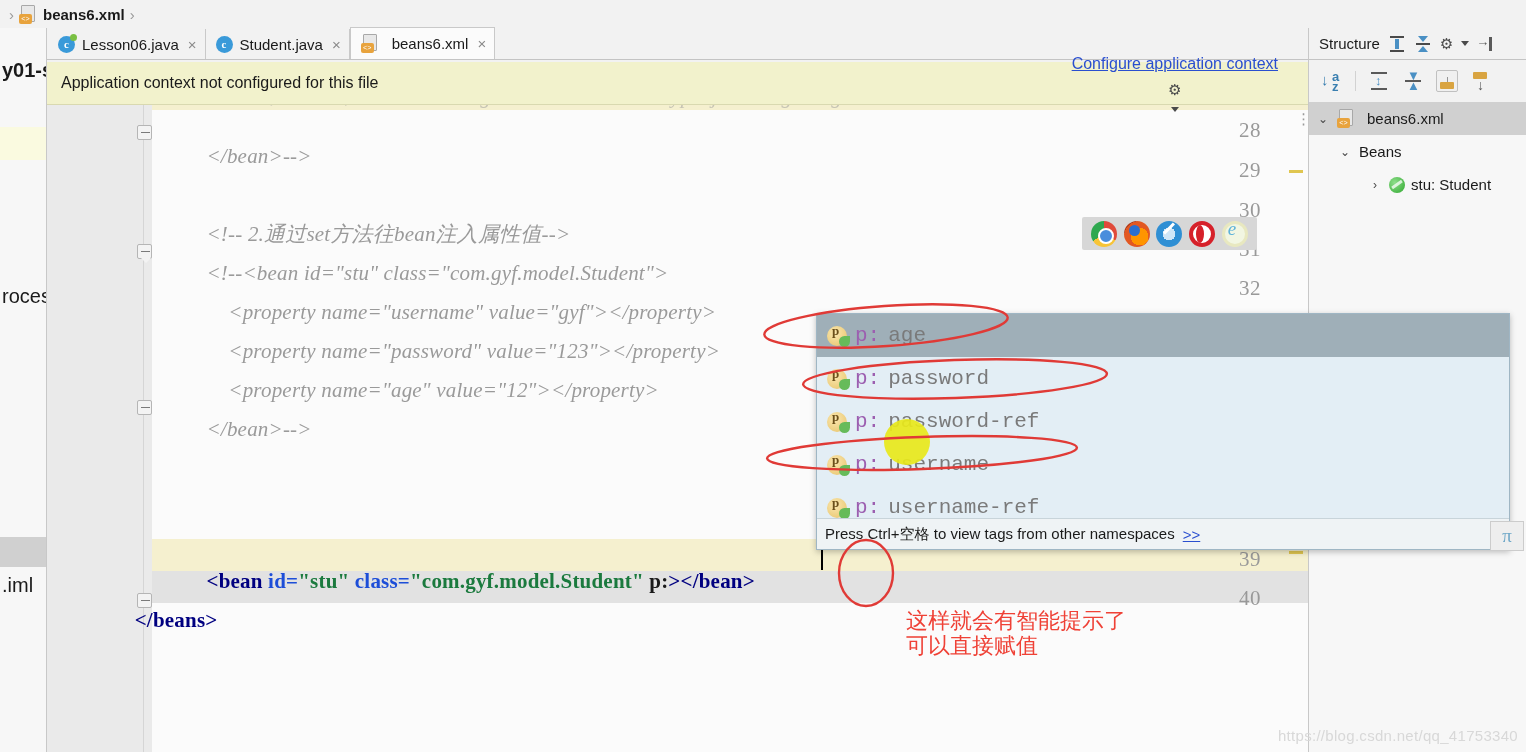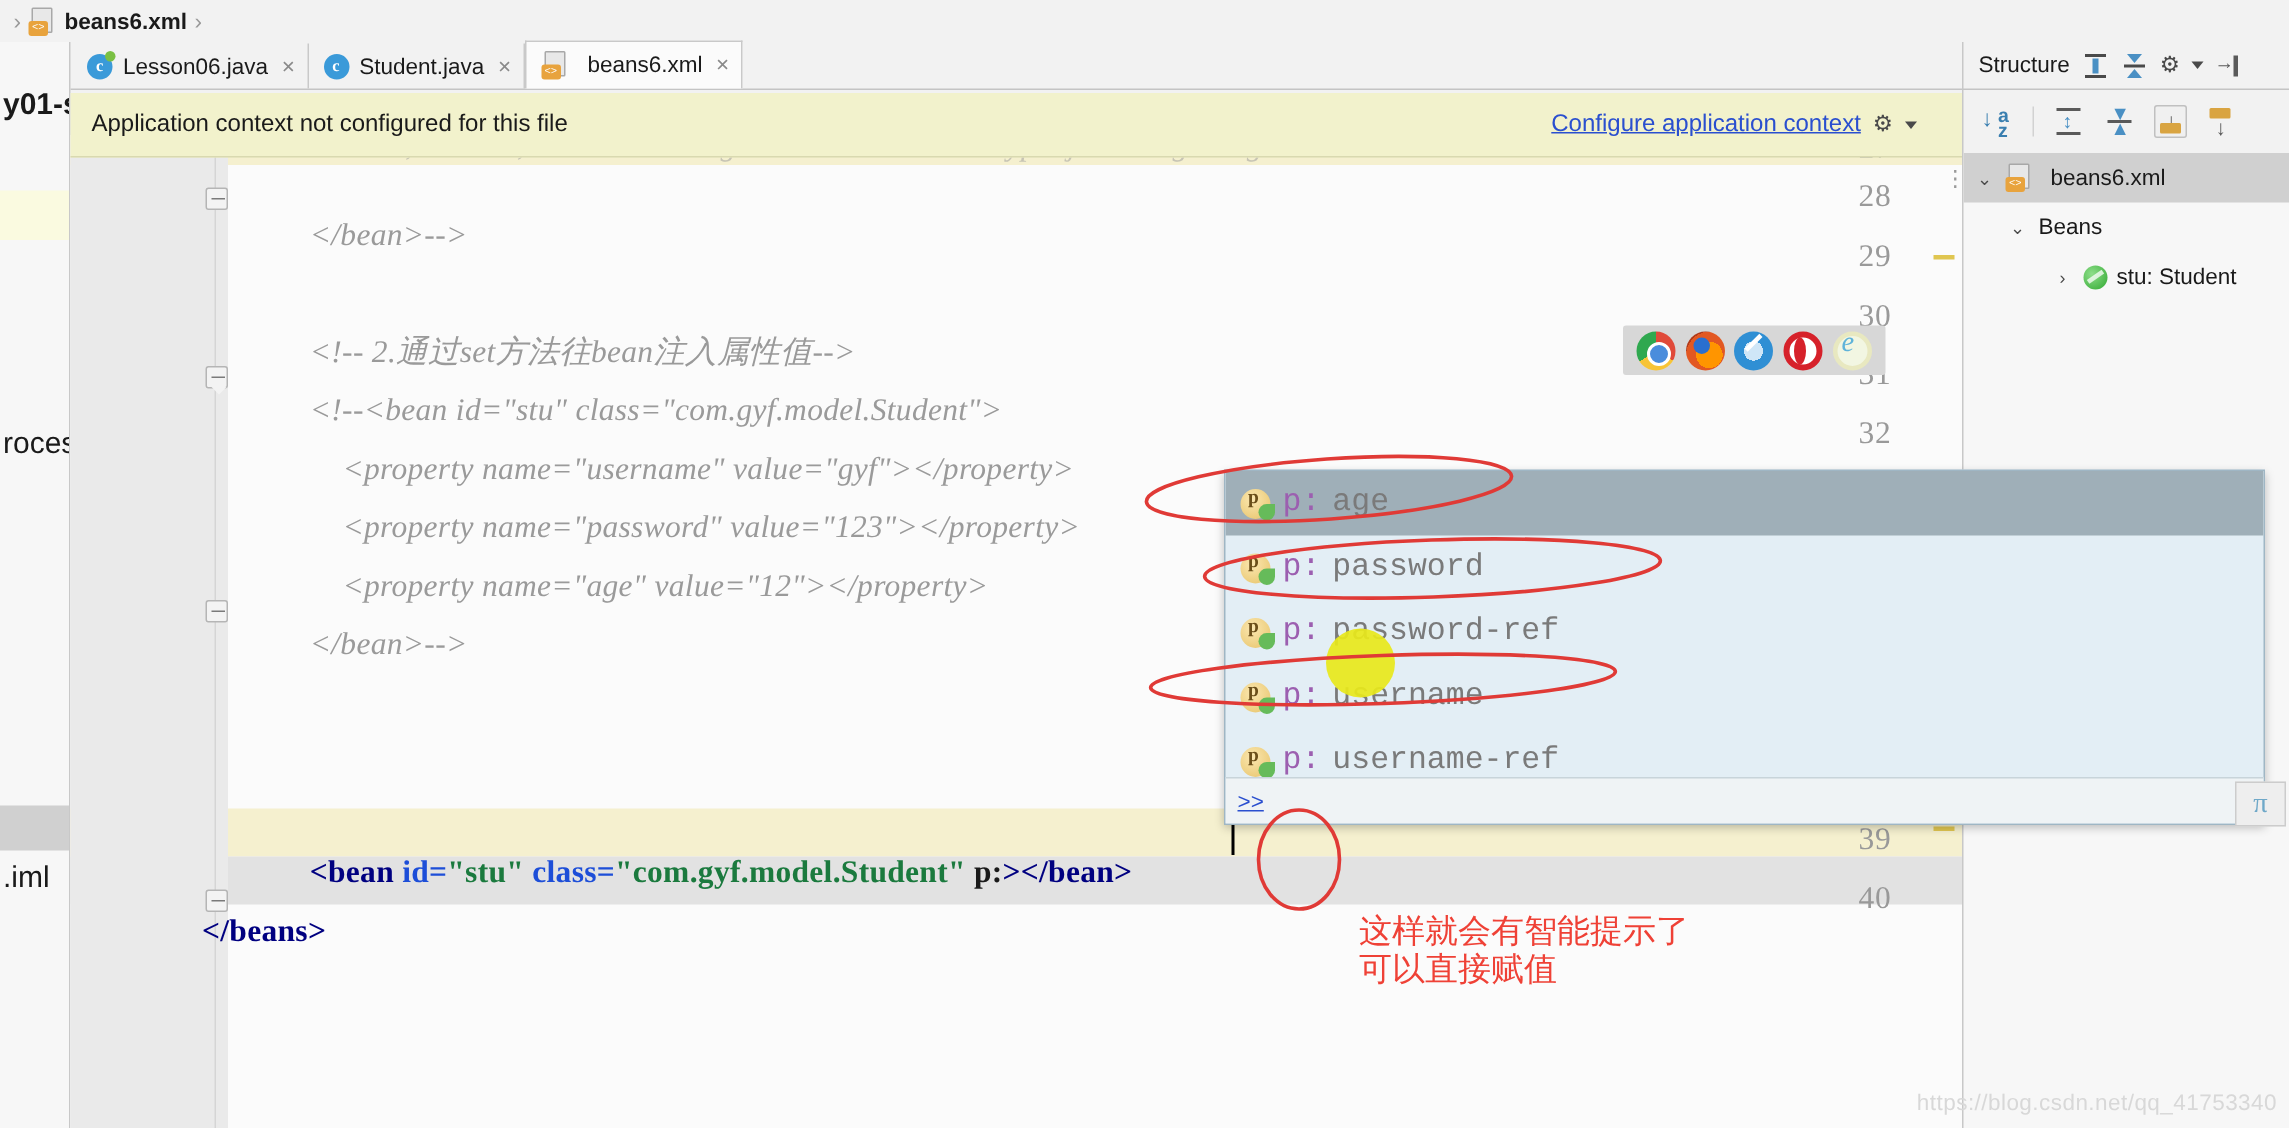--- a/index.html
+++ b/index.html
@@ -180,21 +180,21 @@
   .ls-row.sel { background:#d0d0d0; }
 
   
   .banner {
     position:absolute; left:47px; top:62px; width:1261px; height:43px;
     background:#f2f2cc; border-bottom:1px solid #d9d9b0;
     display:flex; align-items:center; justify-content:space-between;
     padding: 0 30px 0 14px;
   }
   .banner-text { font-size:16px; color:#1a1a1a; }
-  .banner-right { display:flex; align-items:center; gap:8px; }
+  .banner-right { display:flex; align-items:center; gap:8px;flex-direction:column; }
   .banner-link { font-size:16px; color:#2a4fcf; text-decoration:underline;
     cursor:pointer; }
 
   
   .editor {
     position:absolute; left:47px; top:90px; width:1261px; height:662px;
     background:#fbfbfb; overflow:hidden;
   }
   .gutter {
     position:absolute; left:0; top:0; width:105px; height:662px;
@@ -536,20 +536,21 @@
       <span class="p-icon"></span>
       <span class="ac-ns">p:</span>
         <span>username</span>
     </div>
     <div class="ac-item">
       <span class="p-icon"></span>
       <span class="ac-ns">p:</span>
         <span>username-ref</span>
     </div>
     <div class="ac-hint">
+      <span>Press Ctrl+空格 to view tags from other namespaces</span>
       <span class="ac-hint-link">&gt;&gt;</span>
     </div>
   </div>
 
   <div class="cursor-halo"></div>
   <svg class="cursor-arrow" width="26" height="34" viewBox="0 0 26 34">
     <polygon points="0,0 0,24 6,18.5 10.5,28 14.5,26 10,17 18,17" fill="#ffffff" stroke="#1a1a1a" stroke-width="1.6"></polygon>
   </svg>
 
   <svg style="position:absolute;left:0;top:0;width:1526px;height:752px;pointer-events:none;">

